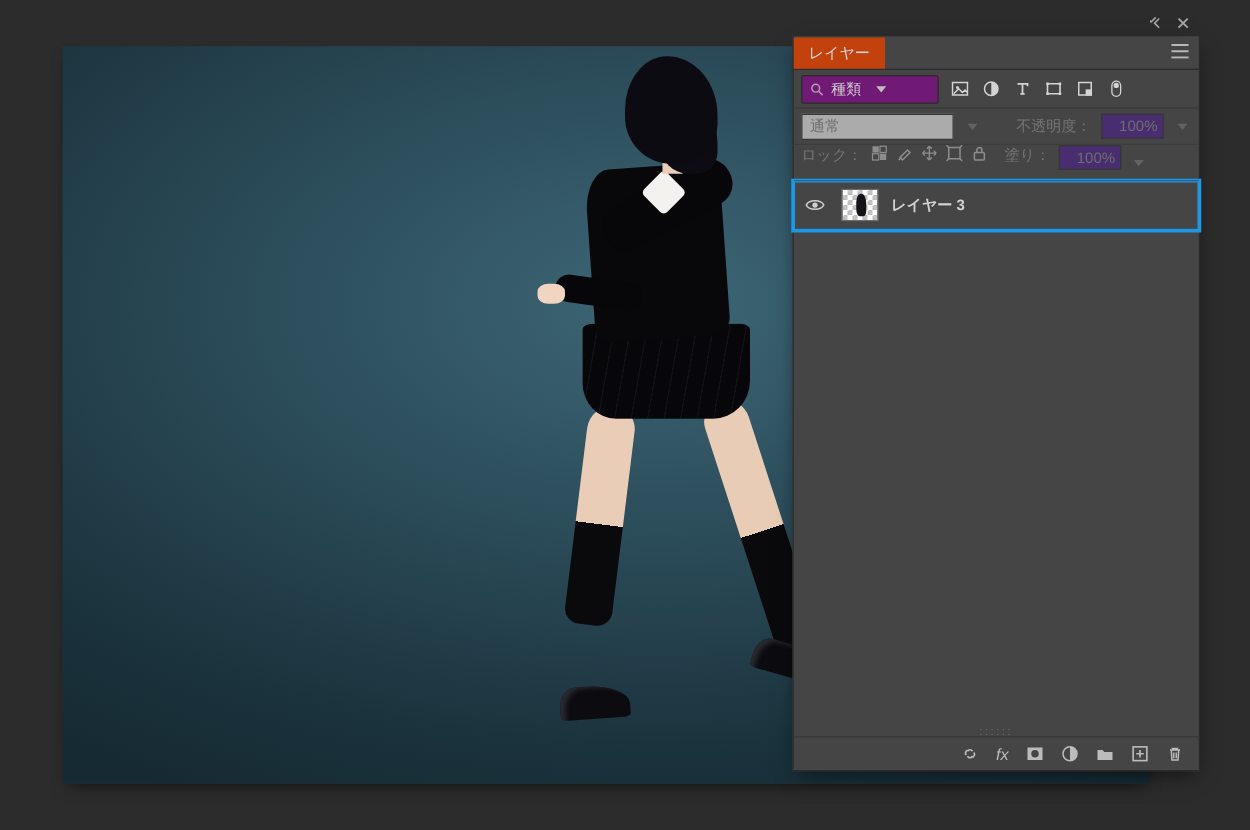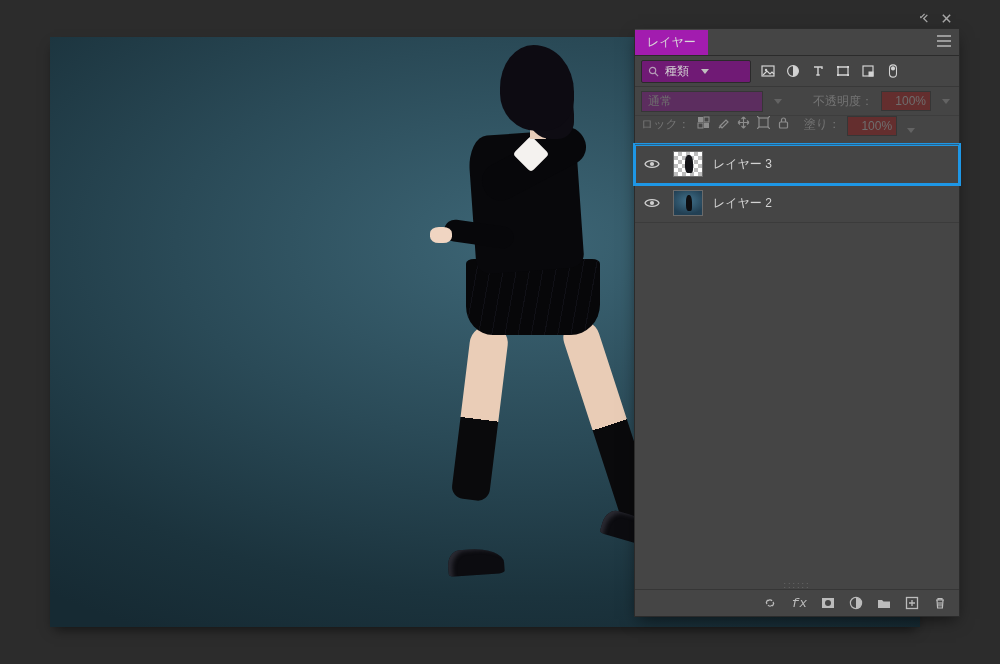--- a/index.html
+++ b/index.html
@@ -17,36 +17,36 @@
   .figure .hand{position:absolute;left:60px;top:190px;width:22px;height:16px;background:#f0d5c2;border-radius:40%;}
   .figure .skirt{position:absolute;left:96px;top:222px;width:134px;height:76px;background:#070709;border-radius:6% 6% 22% 20% / 6% 6% 40% 38%;background-image:repeating-linear-gradient(100deg,#070709 0 12px,#101016 12px 13px);}
   .figure .leg-l{position:absolute;left:102px;top:288px;width:38px;height:176px;background:linear-gradient(#eacdb7 0 54%,#0a0a0c 54% 100%);border-radius:20px 18px 12px 12px;transform:rotate(7deg);transform-origin:top;}
   .figure .leg-r{position:absolute;left:188px;top:284px;width:36px;height:210px;background:linear-gradient(#e9ccb6 0 52%,#0a0a0c 52% 100%);border-radius:18px 20px 12px 12px;transform:rotate(-18deg);transform-origin:top;}
   .figure .shoe-l{position:absolute;left:78px;top:512px;width:56px;height:26px;background:#0c0c10;border-radius:22% 60% 10% 10% / 60% 60% 10% 10%;transform:rotate(-4deg);box-shadow:inset 6px 3px 4px -2px #2a2a32;}
   .figure .shoe-r{position:absolute;left:232px;top:478px;width:56px;height:26px;background:#0c0c10;border-radius:22% 60% 10% 10% / 60% 60% 10% 10%;transform:rotate(16deg);box-shadow:inset 6px 3px 4px -2px #2a2a32;}
   
   .panel{position:absolute;left:634px;top:28px;width:324px;height:587px;background:#454545;border:1px solid #2b2b2b;box-shadow:0 6px 16px -4px rgba(0,0,0,0.6);}
   .panel-headbar{position:absolute;left:634px;top:8px;width:324px;height:20px;display:flex;justify-content:flex-end;align-items:center;gap:10px;padding-right:6px;box-sizing:border-box;color:#a8a8a8;}
   .panel-tab{display:flex;align-items:center;height:26px;border-bottom:1px solid #2b2b2b;}
-  .panel-tab .tab{background:#a21caf;padding:0 12px;height:25px;display:flex;align-items:center;color:#d8d8d8;}
+  .panel-tab .tab{background:#c2410c;padding:0 12px;height:25px;display:flex;align-items:center;color:#d8d8d8;}
   .panel-tab .menu{margin-left:auto;padding:0 8px;color:#b8b8b8;}
   .filter-row{display:flex;align-items:center;height:30px;border-bottom:1px solid #383838;padding:0 6px;gap:10px;}
   .filter-select{display:flex;align-items:center;height:21px;background:#701a75;border:1px solid #2a2a2a;border-radius:2px;padding:0 6px;gap:6px;color:#d3d3d3;min-width:96px;}
   .filter-select .q{opacity:.7;}
   .filter-icons{display:flex;align-items:center;gap:11px;color:#d3d3d3;}
   .filter-icons svg{width:14px;height:14px;display:block;}
   .row{display:flex;align-items:center;height:28px;border-bottom:1px solid #383838;padding:0 6px;color:#9a9a9a;gap:8px;}
   .row .lbl{white-space:nowrap;font-family:Liberation Mono, monospace;}
-  .row .select{display:flex;align-items:center;height:19px;background:#701a75;border:1px solid #2a2a2a;padding:0 6px;min-width:108px;color:#8f8f8f;}
+  .row .select{display:flex;align-items:center;height:19px;background:#ffffff;border:1px solid #2a2a2a;padding:0 6px;min-width:108px;color:#8f8f8f;}
   .row .spacer{flex:1;}
-  .valbox{display:flex;align-items:center;height:18px;background:#7f1d1d;border:1px solid #2a2a2a;padding:0 4px;color:#8f8f8f;min-width:40px;justify-content:flex-end;}
+  .valbox{display:flex;align-items:center;height:18px;background:#4c1d95;border:1px solid #2a2a2a;padding:0 4px;color:#8f8f8f;min-width:40px;justify-content:flex-end;}
   .valchev{width:14px;display:flex;align-items:center;justify-content:center;color:#8f8f8f;}
   .lock-row{display:flex;height:28px;border-bottom:1px solid #383838;padding:0 6px;color:#9a9a9a;gap:7px;}
   .lock-row svg{width:13px;height:13px;display:block;color:#c9c9c9;}
-  .layers{padding:0;}
+  .layers{padding:0;font-weight:bold;}
   .layer{display:flex;align-items:center;height:38px;border-bottom:1px solid #3b3b3b;background:#454545;padding-left:6px;gap:10px;}
   .layer .eye{width:22px;display:flex;align-items:center;justify-content:center;color:#cfcfcf;}
   .layer .thumb{width:30px;height:26px;border:1px solid #6a6a6a;box-sizing:border-box;}
   .layer .thumb.checker{background-image:linear-gradient(45deg,#bdbdbd 25%,transparent 25%,transparent 75%,#bdbdbd 75%,#bdbdbd),linear-gradient(45deg,#bdbdbd 25%,#fff 25%,#fff 75%,#bdbdbd 75%,#bdbdbd);background-size:8px 8px;background-position:0 0,4px 4px;position:relative;}
   .layer .thumb.checker::after{content:"";position:absolute;left:11px;top:3px;width:8px;height:18px;background:#141418;border-radius:40% 45% 25% 35%;}
   .layer .thumb.img{background:radial-gradient(ellipse 80% 70% at 50% 40%,#41708a 0%,#224054 80%);position:relative;}
   .layer .thumb.img::after{content:"";position:absolute;left:12px;top:4px;width:6px;height:16px;background:#0d0d10;border-radius:40% 45% 25% 35%;}
   .layer .name{color:#d3d3d3;}
   .layer.selected{outline:3px solid #1e97e6;outline-offset:-1px;}
   .panel-bottom{position:absolute;left:0;right:0;bottom:0;height:26px;border-top:1px solid #363636;display:flex;align-items:center;justify-content:flex-end;gap:14px;padding-right:12px;color:#bcbcbc;}
@@ -226,42 +226,32 @@
       <div class="layer selected">
         <span class="eye">
           <svg width="16" height="12" viewBox="0 0 16 12">
               <path d="M1 6 C3 1.5 13 1.5 15 6 C13 10.5 3 10.5 1 6 Z" fill="none" stroke="currentColor" stroke-width="1.3"></path>
               <circle cx="8" cy="6" r="2.1" fill="currentColor"></circle>
             </svg>
         </span>
         <div class="thumb checker"></div>
         <span class="name">レイヤー 3</span>
       </div>
-      <div class="layer">
-        <span class="eye">
-          <svg width="16" height="12" viewBox="0 0 16 12">
-              <path d="M1 6 C3 1.5 13 1.5 15 6 C13 10.5 3 10.5 1 6 Z" fill="none" stroke="currentColor" stroke-width="1.3"></path>
-              <circle cx="8" cy="6" r="2.1" fill="currentColor"></circle>
-            </svg>
-        </span>
-        <div class="thumb img"></div>
-        <span class="name">レイヤー 2</span>
-      </div>
     </div>
 
     <div class="grip">::::::</div>
 
     <div class="panel-bottom">
       <span class="ico">
           <svg viewBox="0 0 14 14">
             <path d="M5 5 a2.3 2.3 0 0 1 4 0 l0 0 M9 9 a2.3 2.3 0 0 1 -4 0" fill="none" stroke="currentColor" stroke-width="1.3"></path>
             <path d="M4 8 a2.3 2.3 0 0 1 0 -3 l1 -1 M10 6 a2.3 2.3 0 0 1 0 3 l-1 1" fill="none" stroke="currentColor" stroke-width="1.3"></path>
           </svg>
         </span>
-      <span class="ico" style="font-style:italic;font-family:Liberation Mono, monospace;font-size:13px;line-height:1;">fx</span>
+      <span class="ico" style="font-style:italic;font-family:Liberation Sans, sans-serif;font-size:13px;line-height:1;">fx</span>
       <span class="ico">
           <svg viewBox="0 0 14 14">
             <rect x="1" y="2" width="12" height="10" fill="currentColor"></rect>
             <circle cx="7" cy="7" r="3" fill="#454545"></circle>
           </svg>
         </span>
       <span class="ico">
           <svg viewBox="0 0 14 14">
             <circle cx="7" cy="7" r="5.6" fill="none" stroke="currentColor" stroke-width="1.2"></circle>
             <path d="M7 1.4 A5.6 5.6 0 0 1 7 12.6 Z" fill="currentColor"></path>

